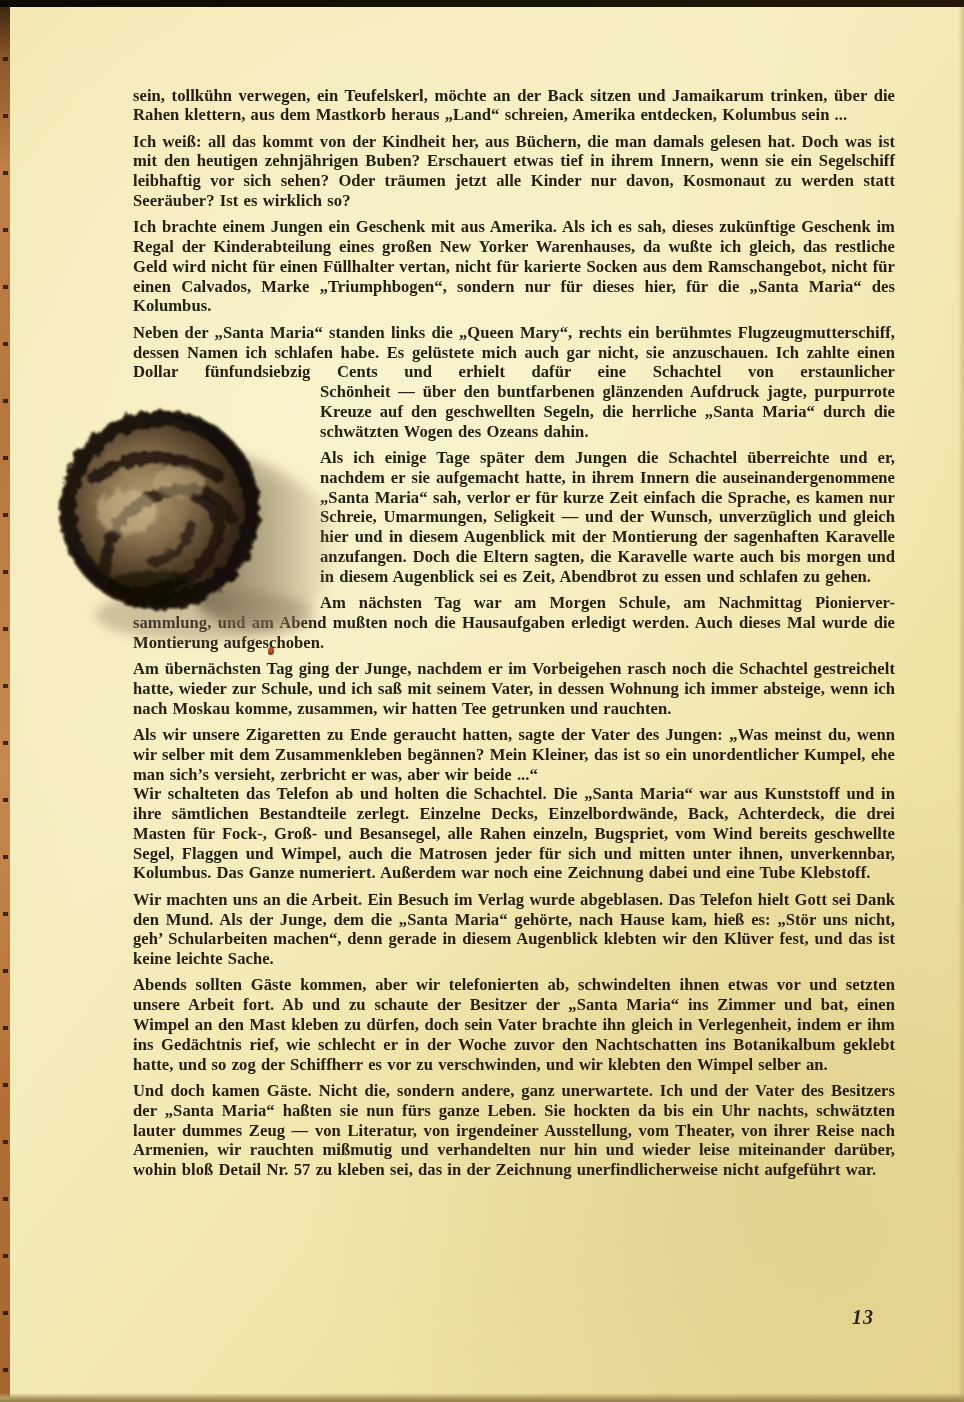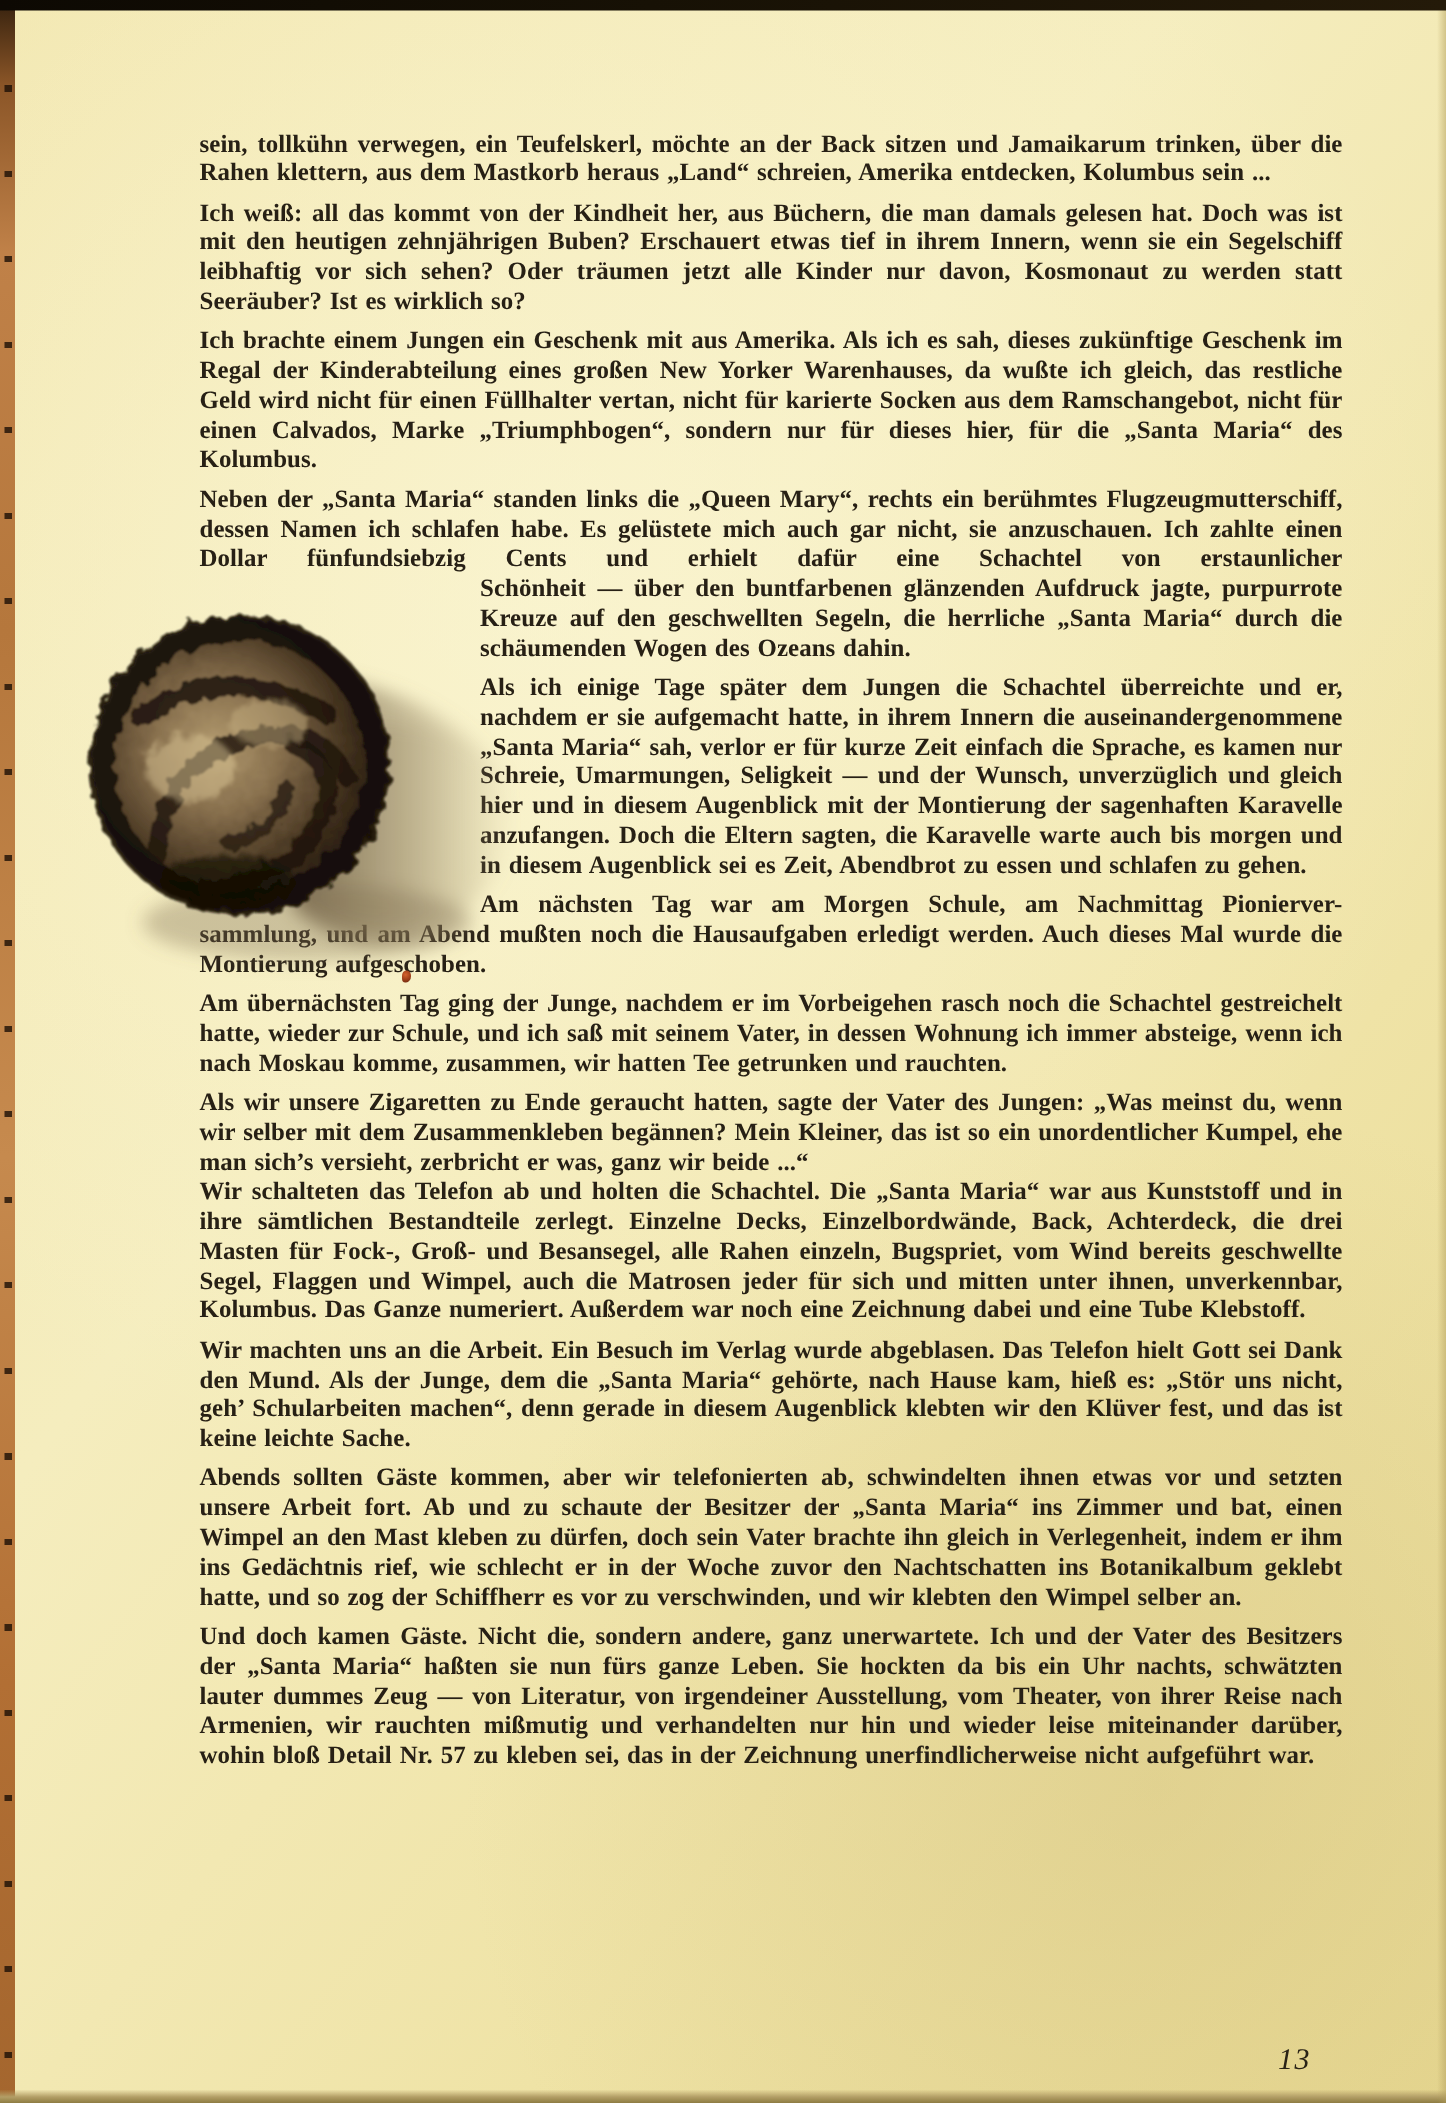--- a/index.html
+++ b/index.html
@@ -40,22 +40,22 @@
 
   
   .illustration { position:absolute; left:55px; top:390px; width:292px; height:264px; z-index:1; }
   .illustration svg { display:block; width:100%; height:100%; }
 
   .ink-speck { position:absolute; left:268px; top:647px; width:6px; height:8px; z-index:3;
     border-radius:50% 50% 60% 40%;
     background:radial-gradient(circle at 40% 35%, #d4622c 0%, #9c3d17 55%, #5e2410 100%); }
 
   .page-number {
-    position:absolute; right:90px; top:1362px; z-index:2;
-    font-style:italic; font-weight:400; font-size:20px; letter-spacing:1px; color:#2a2316;
+    position:absolute; right:90px; top:1306px; z-index:2;
+    font-style:italic; font-weight:700; font-size:20px; letter-spacing:1px; color:#2a2316;
   }
 </style>
 </head>
 <body>
 
 <div class="page">
 
   <div class="edge-top"></div>
   <div class="edge-left">
     <div class="specks"></div>
@@ -108,26 +108,26 @@
         <ellipse cx="96" cy="196" rx="44" ry="16" fill="#0e0903" opacity="0.55" filter="url(#soft2)"></ellipse>
       </g>
     </svg>
   </figure>
 
   <div class="text-flow">
       <p class="para">sein, tollkühn verwegen, ein Teufelskerl, möchte an der Back sitzen und Jamaikarum trinken, über die Rahen klettern, aus dem Mastkorb heraus „Land“ schreien, Amerika entdecken, Kolumbus sein ...</p>
       <p class="para">Ich weiß: all das kommt von der Kindheit her, aus Büchern, die man damals gelesen hat. Doch was ist mit den heutigen zehnjährigen Buben? Erschauert etwas tief in ihrem Innern, wenn sie ein Segelschiff leibhaftig vor sich sehen? Oder träumen jetzt alle Kinder nur davon, Kosmonaut zu werden statt Seeräuber? Ist es wirklich so?</p>
       <p class="para">Ich brachte einem Jungen ein Geschenk mit aus Amerika. Als ich es sah, dieses zukünftige Geschenk im Regal der Kinderabteilung eines großen New Yorker Warenhauses, da wußte ich gleich, das restliche Geld wird nicht für einen Füllhalter vertan, nicht für karierte Socken aus dem Ramschangebot, nicht für einen Calvados, Marke „Triumphbogen“, sondern nur für dieses hier, für die „Santa Maria“ des Kolumbus.</p>
       <p class="para joined">Neben der „Santa Maria“ standen links die „Queen Mary“, rechts ein berühmtes Flugzeugmutterschiff, dessen Namen ich schlafen habe. Es gelüstete mich auch gar nicht, sie anzuschauen. Ich zahlte einen Dollar fünfundsiebzig Cents und erhielt dafür eine Schachtel von erstaunlicher</p>
-      <p class="para indent tight">Schönheit — über den buntfarbenen glänzenden Aufdruck jagte, purpurrote Kreuze auf den geschwellten Segeln, die herrliche „Santa Maria“ durch die schäumenden Wogen des Ozeans dahin.</p>
+      <p class="para indent tight">Schönheit — über den buntfarbenen glänzenden Aufdruck jagte, purpurrote Kreuze auf den geschwellten Segeln, die herrliche „Santa Maria“ durch die schwätzten Wogen des Ozeans dahin.</p>
       <p class="para indent">Als ich einige Tage später dem Jungen die Schachtel überreichte und er, nachdem er sie aufgemacht hatte, in ihrem Innern die auseinandergenommene „Santa Maria“ sah, verlor er für kurze Zeit einfach die Sprache, es kamen nur Schreie, Umarmungen, Seligkeit — und der Wunsch, unverzüglich und gleich hier und in diesem Augenblick mit der Montierung der sagenhaften Karavelle anzufangen. Doch die Eltern sagten, die Karavelle warte auch bis morgen und in diesem Augenblick sei es Zeit, Abendbrot zu essen und schlafen zu gehen.</p>
       <p class="para indent joined">Am nächsten Tag war am Morgen Schule, am Nachmittag Pionierver-</p>
       <p class="para tight">sammlung, und am Abend mußten noch die Hausaufgaben erledigt werden. Auch dieses Mal wurde die Montierung aufgeschoben.</p>
       <p class="para">Am übernächsten Tag ging der Junge, nachdem er im Vorbeigehen rasch noch die Schachtel gestreichelt hatte, wieder zur Schule, und ich saß mit seinem Vater, in dessen Wohnung ich immer absteige, wenn ich nach Moskau komme, zusammen, wir hatten Tee getrunken und rauchten.</p>
-      <p class="para">Als wir unsere Zigaretten zu Ende geraucht hatten, sagte der Vater des Jungen: „Was meinst du, wenn wir selber mit dem Zusammenkleben begännen? Mein Kleiner, das ist so ein unordentlicher Kumpel, ehe man sich’s versieht, zerbricht er was, ganz wir beide ...“</p>
+      <p class="para">Als wir unsere Zigaretten zu Ende geraucht hatten, sagte der Vater des Jungen: „Was meinst du, wenn wir selber mit dem Zusammenkleben begännen? Mein Kleiner, das ist so ein unordentlicher Kumpel, ehe man sich’s versieht, zerbricht er was, aber wir beide ...“</p>
       <p class="para tight">Wir schalteten das Telefon ab und holten die Schachtel. Die „Santa Maria“ war aus Kunststoff und in ihre sämtlichen Bestandteile zerlegt. Einzelne Decks, Einzelbordwände, Back, Achterdeck, die drei Masten für Fock-, Groß- und Besansegel, alle Rahen einzeln, Bugspriet, vom Wind bereits geschwellte Segel, Flaggen und Wimpel, auch die Matrosen jeder für sich und mitten unter ihnen, unverkennbar, Kolumbus. Das Ganze numeriert. Außerdem war noch eine Zeichnung dabei und eine Tube Klebstoff.</p>
       <p class="para">Wir machten uns an die Arbeit. Ein Besuch im Verlag wurde abgeblasen. Das Telefon hielt Gott sei Dank den Mund. Als der Junge, dem die „Santa Maria“ gehörte, nach Hause kam, hieß es: „Stör uns nicht, geh’ Schularbeiten machen“, denn gerade in diesem Augenblick klebten wir den Klüver fest, und das ist keine leichte Sache.</p>
       <p class="para">Abends sollten Gäste kommen, aber wir telefonierten ab, schwindelten ihnen etwas vor und setzten unsere Arbeit fort. Ab und zu schaute der Besitzer der „Santa Maria“ ins Zimmer und bat, einen Wimpel an den Mast kleben zu dürfen, doch sein Vater brachte ihn gleich in Verlegenheit, indem er ihm ins Gedächtnis rief, wie schlecht er in der Woche zuvor den Nachtschatten ins Botanikalbum geklebt hatte, und so zog der Schiffherr es vor zu verschwinden, und wir klebten den Wimpel selber an.</p>
       <p class="para">Und doch kamen Gäste. Nicht die, sondern andere, ganz unerwartete. Ich und der Vater des Besitzers der „Santa Maria“ haßten sie nun fürs ganze Leben. Sie hockten da bis ein Uhr nachts, schwätzten lauter dummes Zeug — von Literatur, von irgendeiner Ausstellung, vom Theater, von ihrer Reise nach Armenien, wir rauchten mißmutig und verhandelten nur hin und wieder leise miteinander darüber, wohin bloß Detail Nr. 57 zu kleben sei, das in der Zeichnung unerfindlicherweise nicht aufgeführt war.</p>
     </div>
 
   <span class="ink-speck"></span>
 
   <div class="page-number">13</div>
 

